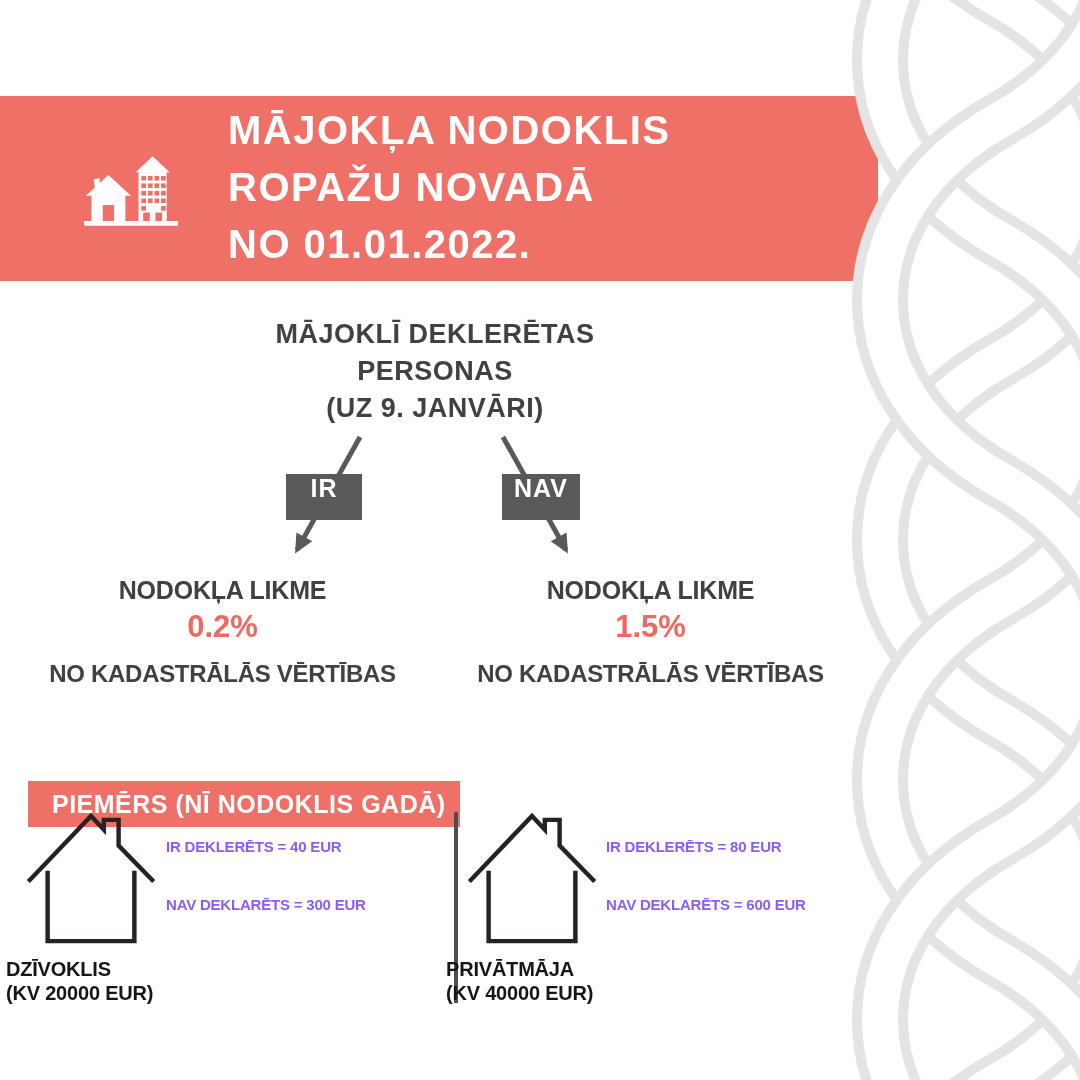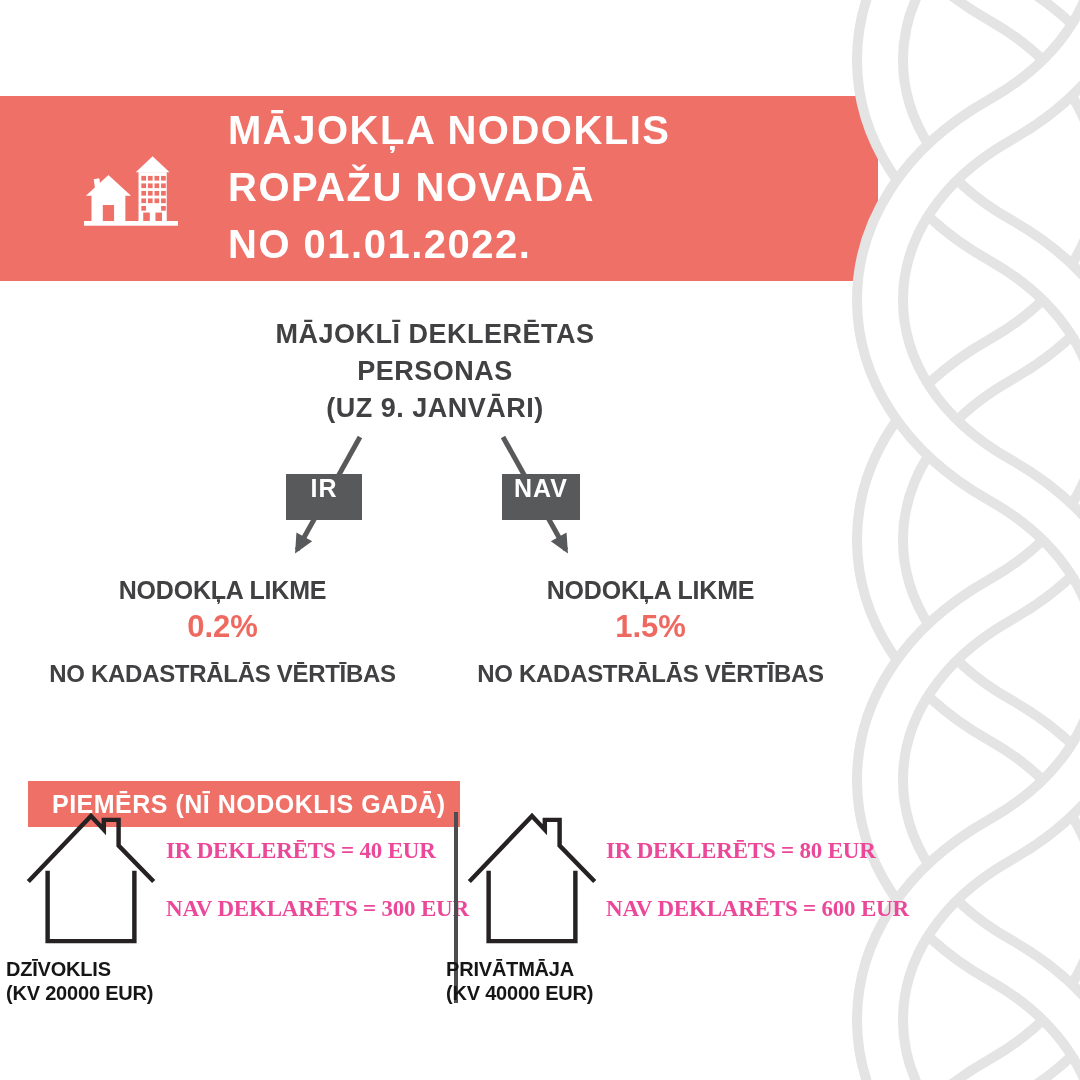--- a/index.html
+++ b/index.html
@@ -47,21 +47,21 @@
     padding-left:24px;box-sizing:border-box;margin-top:44px;
   }
   .house-icon{position:absolute;top:809px;width:132px;height:140px;z-index:3;}
   #house-left{left:25px;}
   #house-right{left:466px;}
   .case-label{position:absolute;width:170px;text-align:left;z-index:3;color:#161616;font-size:20px;line-height:22px;letter-spacing:-0.2px;white-space:nowrap;}
   #case-left-name{left:6px;top:958px;}
   #case-left-value{left:6px;top:982px;}
   #case-right-name{left:446px;top:958px;}
   #case-right-value{left:446px;top:982px;}
-  .case-line{position:absolute;z-index:3;color:#ec4899;font-size:23px;letter-spacing:-0.2px;white-space:nowrap;font-family:Liberation Serif, serif;}
+  .case-line{position:absolute;z-index:3;color:#8b5cf6;font-size:15px;letter-spacing:-0.2px;white-space:nowrap;}
   #case-left-line1{left:166px;top:838px;}
   #case-left-line2{left:166px;top:896px;}
   #case-right-line1{left:606px;top:838px;}
   #case-right-line2{left:606px;top:896px;}
   .divider{position:absolute;left:454px;top:812px;width:4px;height:191px;background:#4d4d4f;z-index:3;}
 </style>
 </head>
 <body>
 
 <div id="canvas">

